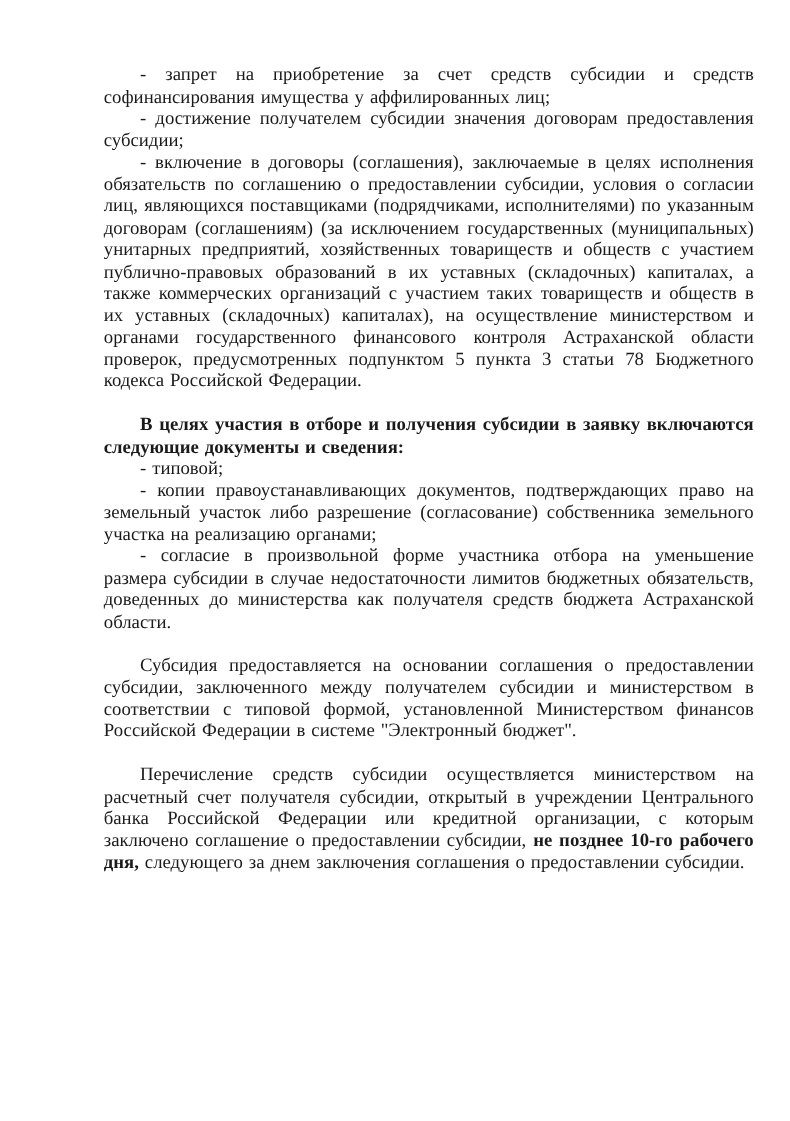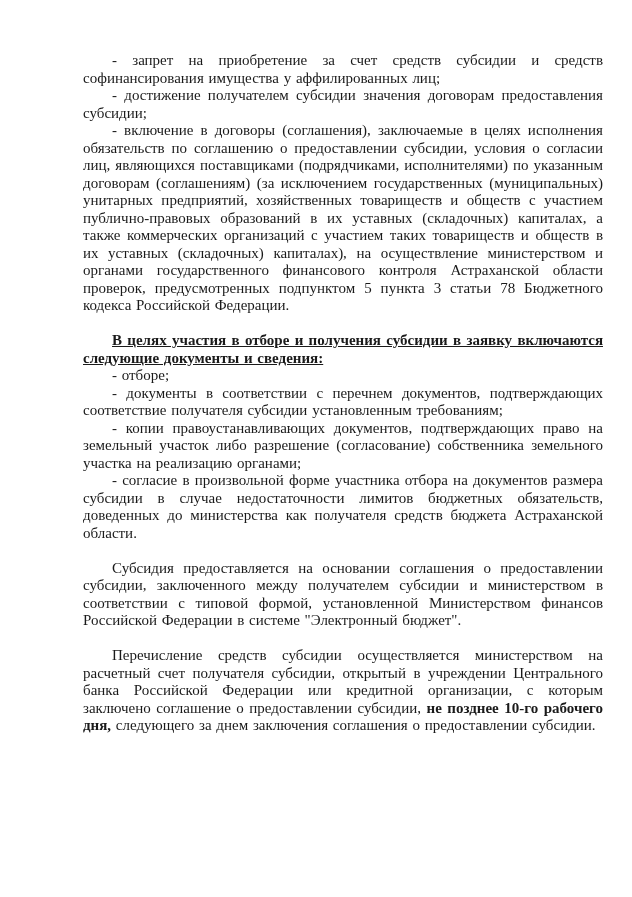--- a/index.html
+++ b/index.html
@@ -28,21 +28,20 @@
     margin: 0;
     text-align: justify;
     text-indent: 29px;
     word-spacing: 1px;
   }
   .gap {
     margin-top: 17.5px !important;
   }
   .heading {
     font-weight: bold;
-    text-decoration: underline;
   }
   .bold {
     font-weight: bold;
   }
 </style>
 </head>
 <body>
 
 <div class="page">
 
@@ -50,25 +49,24 @@
 
   <p>- достижение получателем субсидии значения договорам предоставления субсидии;</p>
 
 
   <p>- включение в договоры (соглашения), заключаемые в целях исполнения обязательств по соглашению о предоставлении субсидии, условия о согласии лиц, являющихся поставщиками (подрядчиками, исполнителями) по указанным договорам (соглашениям) (за исключением государственных (муниципальных) унитарных предприятий, хозяйственных товариществ и обществ с участием публично-правовых образований в их уставных (складочных) капиталах, а также коммерческих организаций с участием таких товариществ и обществ в их уставных (складочных) капиталах), на осуществление министерством и органами государственного финансового контроля Астраханской области проверок, предусмотренных подпунктом 5 пункта 3 статьи 78 Бюджетного кодекса Российской Федерации.</p>
 
   <p class="heading gap">В целях участия в отборе и получения субсидии в заявку включаются следующие документы и сведения:</p>
 
 
 
-  <p>- отборе;</p>
+  <p>- типовой;</p>
 
-  <p>- документы в соответствии с перечнем документов, подтверждающих соответствие получателя субсидии установленным требованиям;</p>
 
   <p>- копии правоустанавливающих документов, подтверждающих право на земельный участок либо разрешение (согласование) собственника земельного участка на реализацию органами;</p>
 
-  <p>- согласие в произвольной форме участника отбора на документов размера субсидии в случае недостаточности лимитов бюджетных обязательств, доведенных до министерства как получателя средств бюджета Астраханской области.</p>
+  <p>- согласие в произвольной форме участника отбора на уменьшение размера субсидии в случае недостаточности лимитов бюджетных обязательств, доведенных до министерства как получателя средств бюджета Астраханской области.</p>
 
   <p class="gap">Субсидия предоставляется на основании соглашения о предоставлении субсидии, заключенного между получателем субсидии и министерством в соответствии с типовой формой, установленной Министерством финансов Российской Федерации в системе "Электронный бюджет".</p>
 
   <p class="gap"><span>Перечисление средств субсидии осуществляется министерством на расчетный счет получателя субсидии, открытый в учреждении Центрального банка Российской Федерации или кредитной организации, с которым заключено соглашение о предоставлении субсидии, </span><span class="bold">не позднее 10-го рабочего дня,</span><span> следующего за днем заключения соглашения о предоставлении субсидии.</span></p>
 
 </div>
 
 </body></html>

